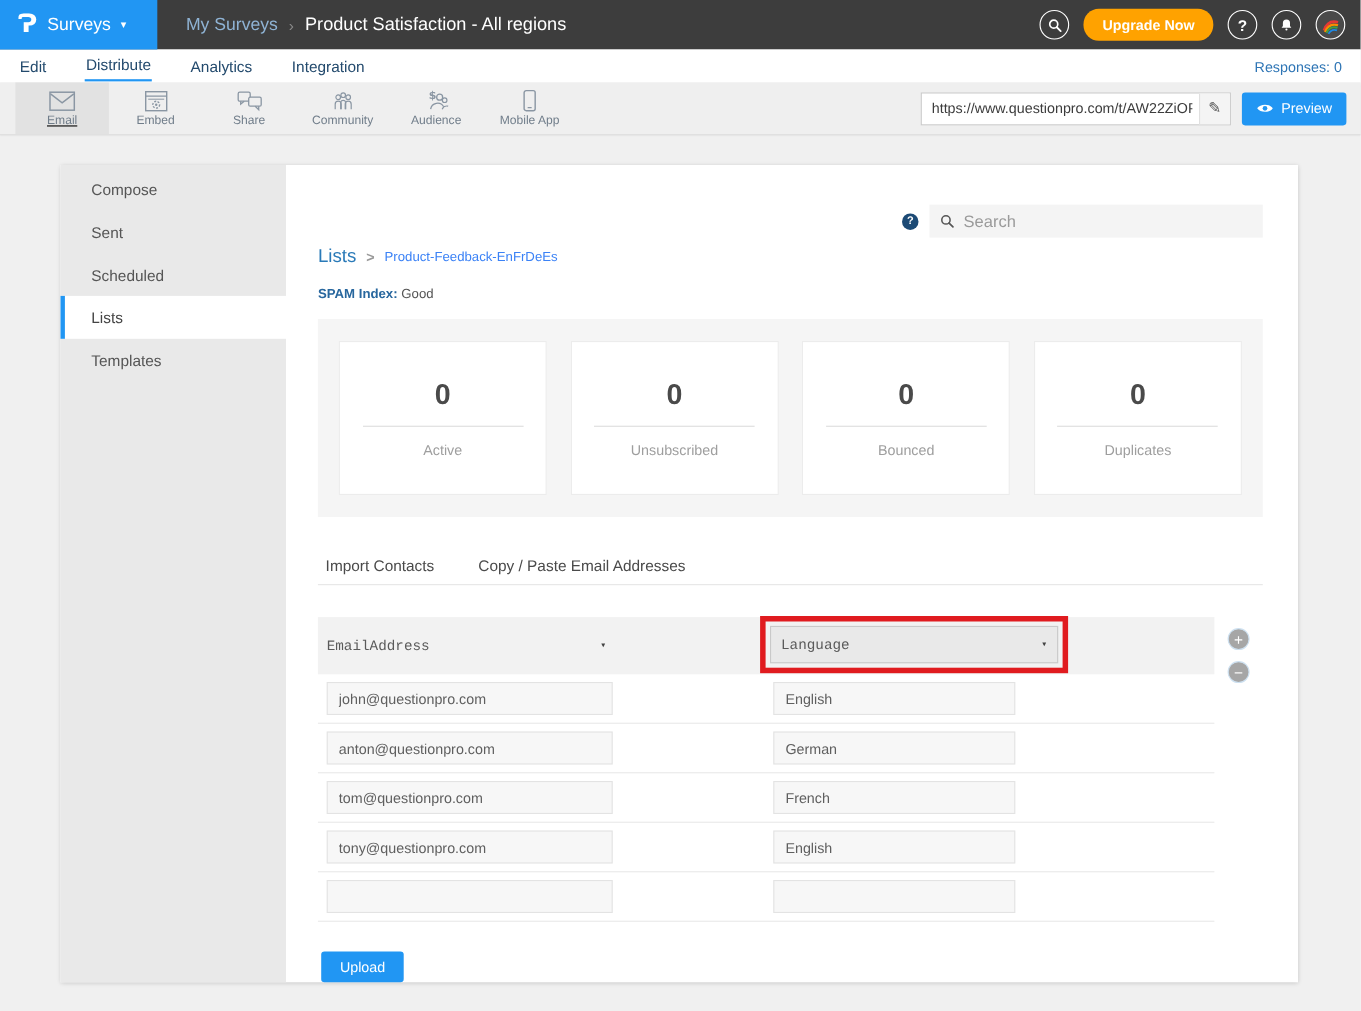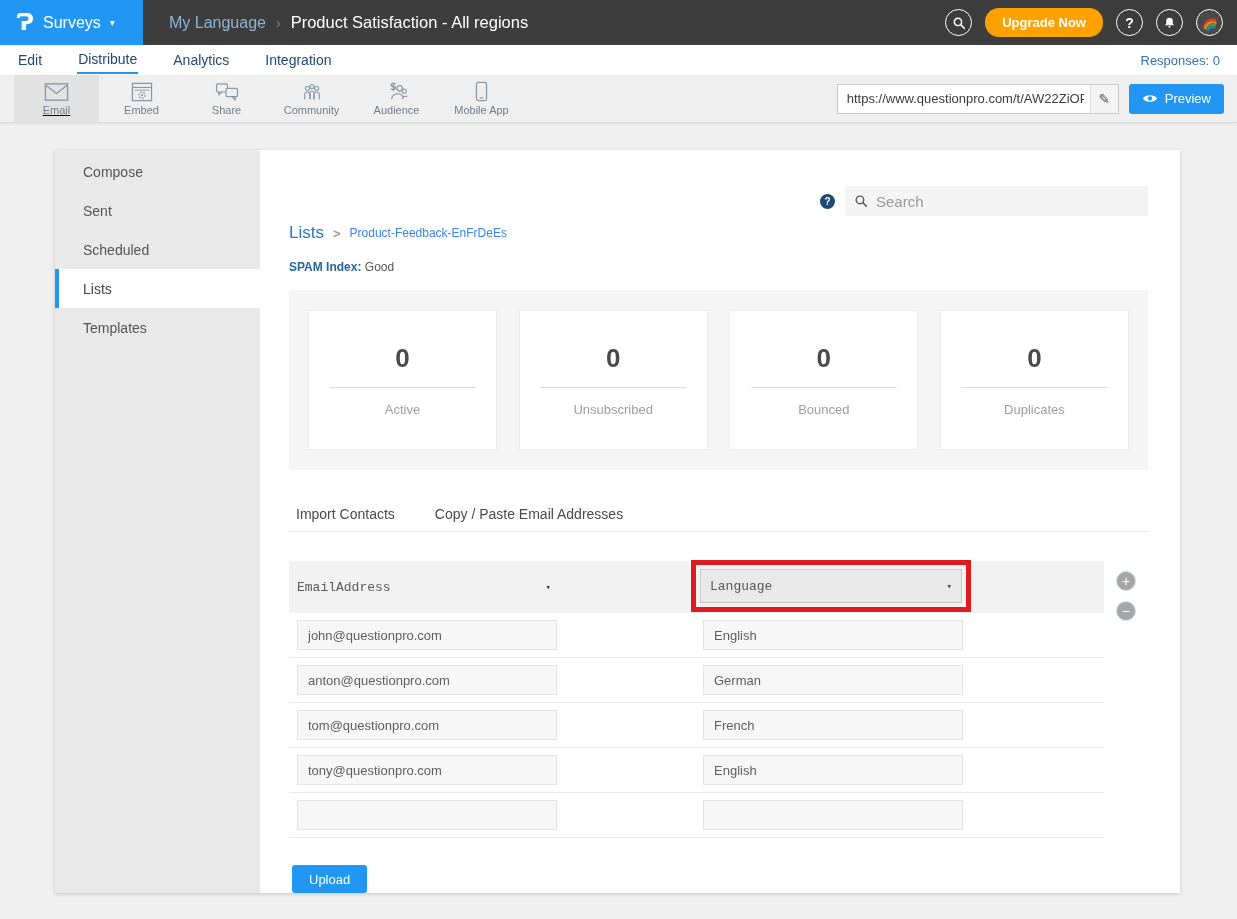--- a/index.html
+++ b/index.html
@@ -78,37 +78,37 @@
   .grid-head { height:52px; background:#f2f2f2; position:relative; display:flex; align-items:center;font-family:Liberation Mono, monospace; }
   .dd { display:flex; align-items:center; justify-content:space-between; cursor:pointer; }
   .dd-label { font-size:13px; color:#5a5a5a; }
   .dd-caret { font-size:9px; color:#444; }
   .dd-email { position:absolute; left:8px; width:260px; padding-right:6px; }
   .highlight-box { position:absolute; left:402px; top:-1px; border:5px solid #e01b1f; padding:4px; background:transparent; }
   .dd-lang { width:262px; height:34px; background:#e9e9e9; border:1px solid #c9c9c9; padding:0 9px; }
   .grid-row { height:45px; border-bottom:1px solid #e9e9e9; display:flex; align-items:center; position:relative; }
   .cell-input { height:30px; background:#f7f7f7; border:1px solid #e3e3e3; font-size:13px; color:#5f5f5f; padding:0 10px; outline:none; font-family:inherit; }
   .cell-email { position:absolute; left:8px; width:260px; }
-  .cell-lang { position:absolute; left:414px; width:260px; }
+  .cell-lang { position:absolute; left:414px; width:220px; }
   .addrem-col { width:44px; display:flex; flex-direction:column; align-items:center; gap:10px; padding-top:10px; }
   .round-btn { width:20px; height:20px; border-radius:50%; background:#a6a6a6; border:1px solid #cde0f0; color:#fff; font-size:14px; line-height:1; display:flex; align-items:center; justify-content:center; cursor:pointer; font-family:inherit; padding:0; }
 
   .upload-btn { margin:27px 0 0 3px; background:#2196f3; color:#fff; border:none; border-radius:3px; font-size:13px; height:28px; padding:0 17px; cursor:pointer; font-family:inherit; }
 </style>
 </head>
 <body>
 
 <div class="topbar">
   <div class="logo-block">
     <span class="logo-glyph">Ɂ</span>
     <span class="product-name">Surveys</span>
     <span class="caret">▾</span>
   </div>
   <div class="top-crumbs">
-    <span class="crumb-section">My Language</span>
+    <span class="crumb-section">My Surveys</span>
     <span class="crumb-sep">›</span>
     <span class="crumb-title">Product Satisfaction - All regions</span>
   </div>
   <div class="topbar-right">
     <div class="circle-btn">
       <svg width="14" height="14" viewBox="0 0 20 20">
           <circle cx="8.5" cy="8.5" r="5.2" fill="none" stroke="#fff" stroke-width="2.2"></circle>
           <line x1="12.5" y1="12.5" x2="17.5" y2="17.5" stroke="#fff" stroke-width="2.4" stroke-linecap="round"></line>
         </svg>
     </div>

